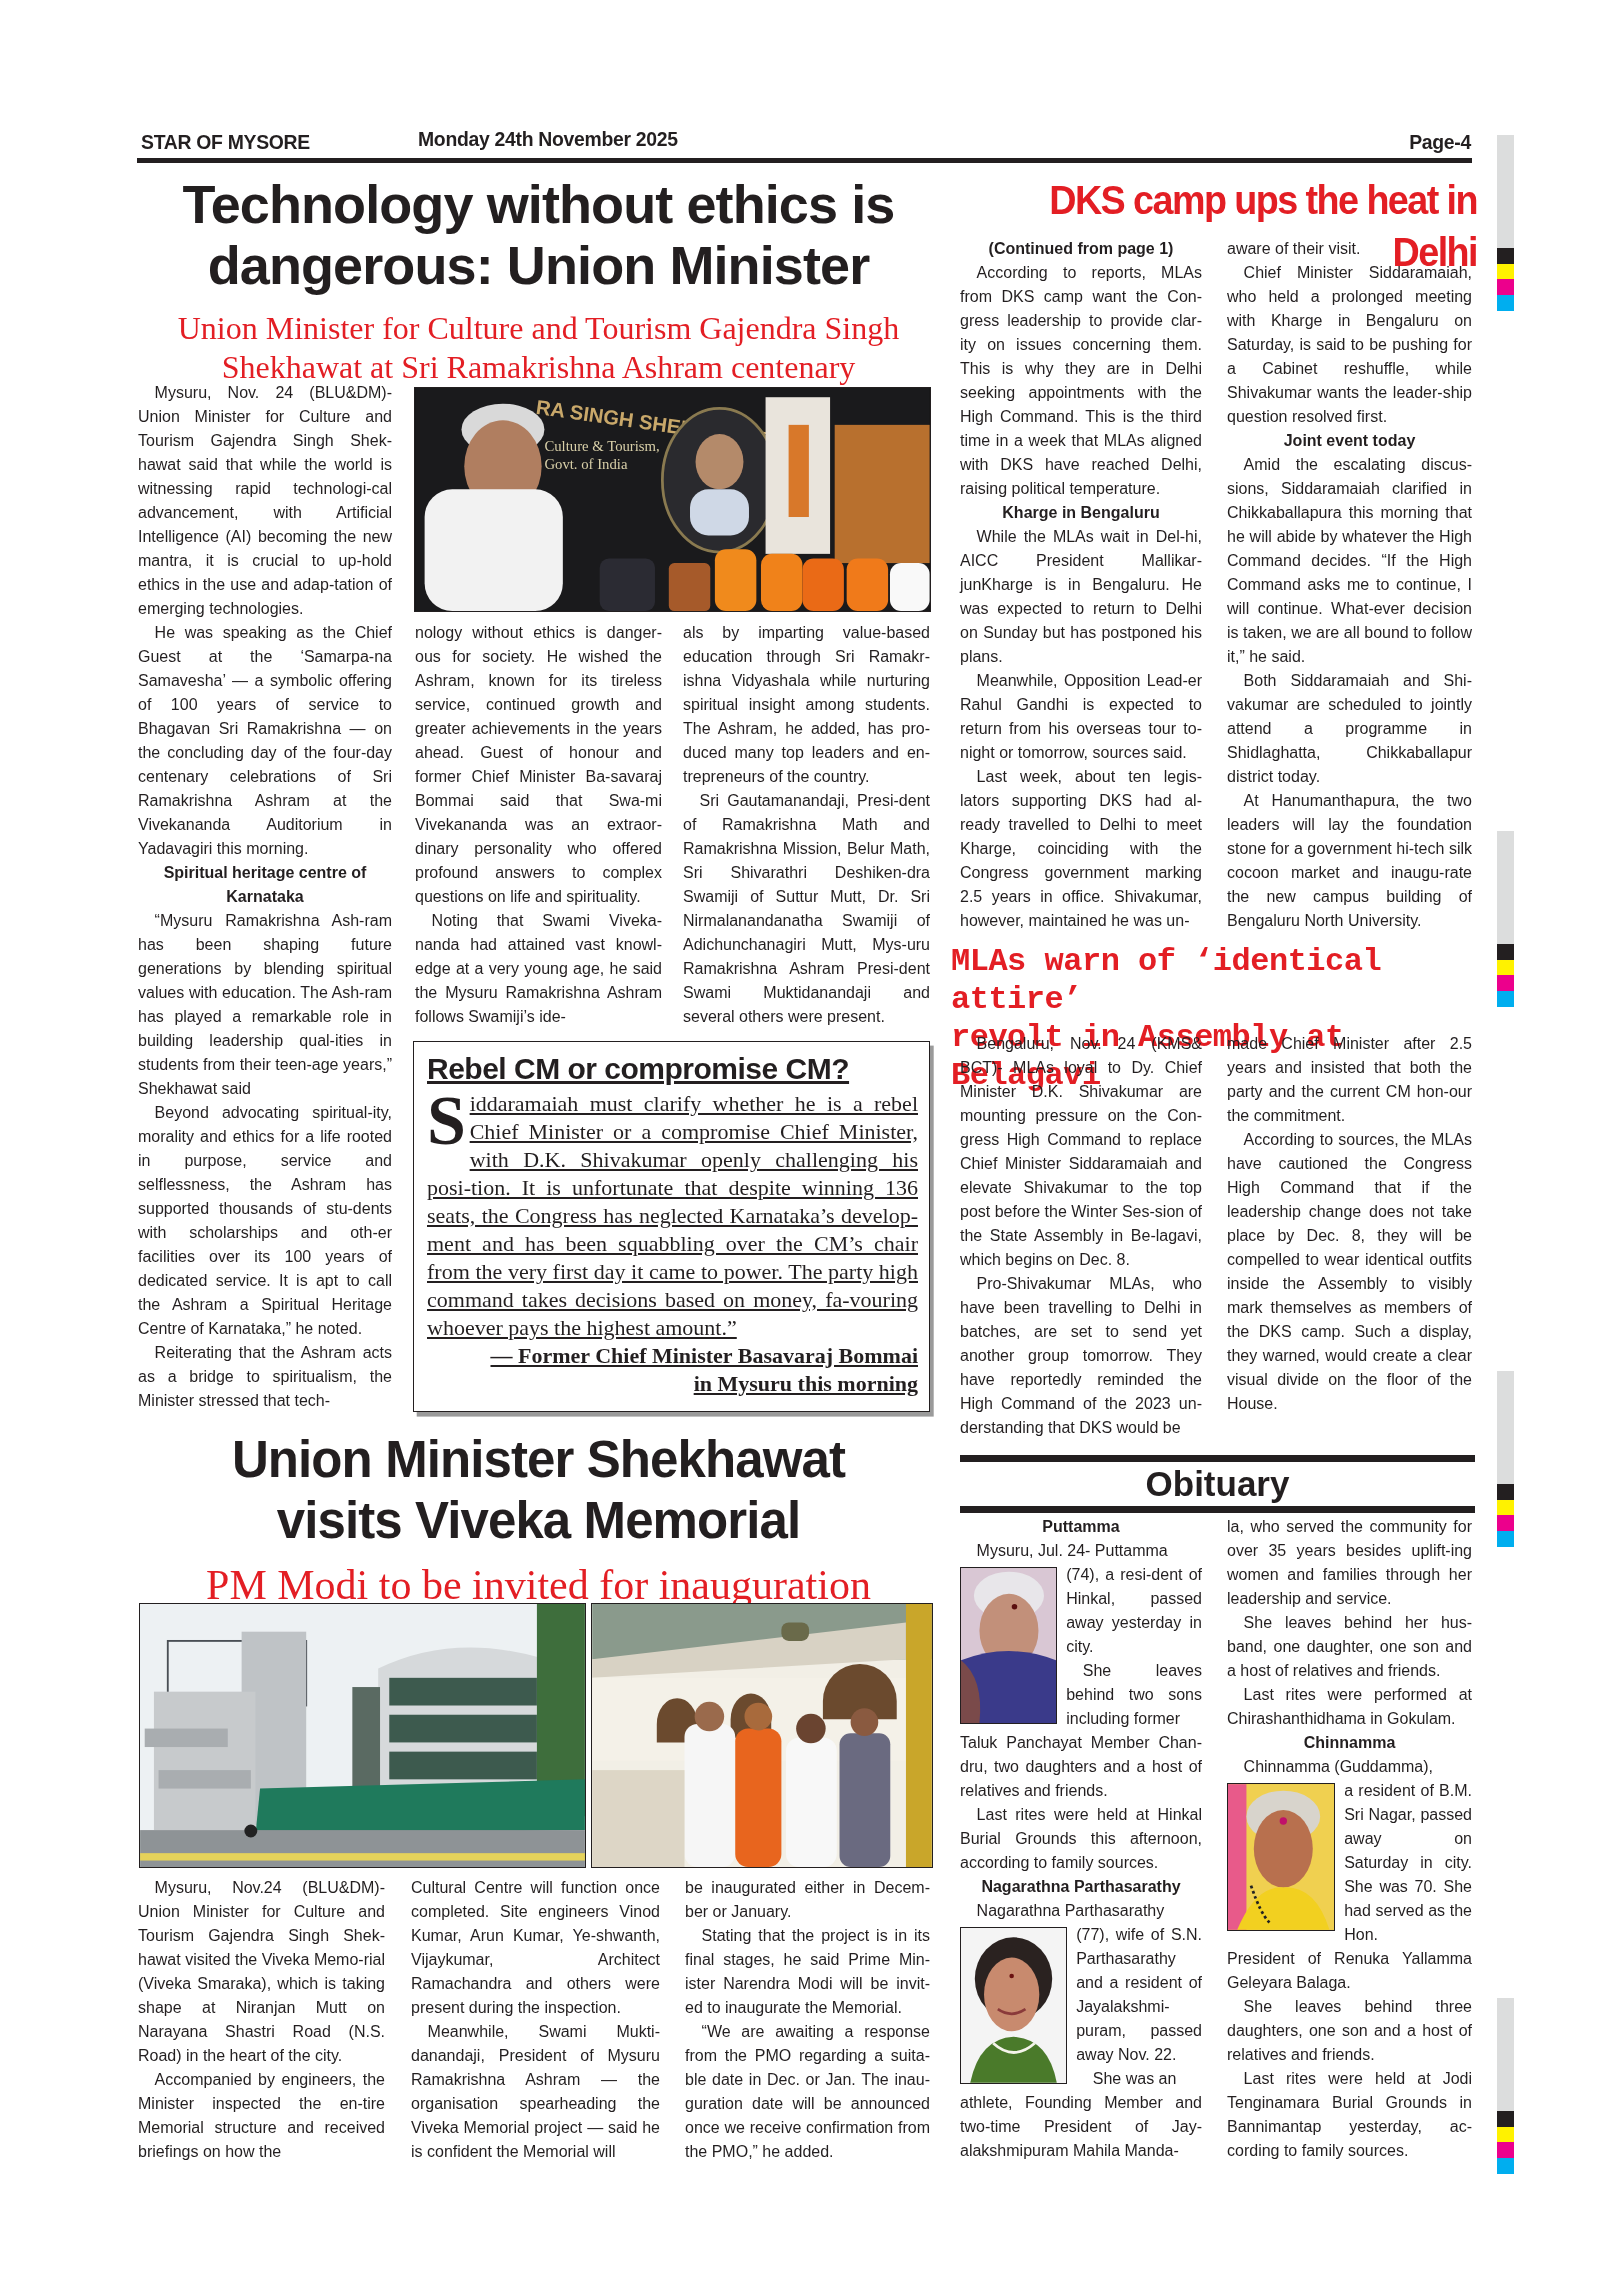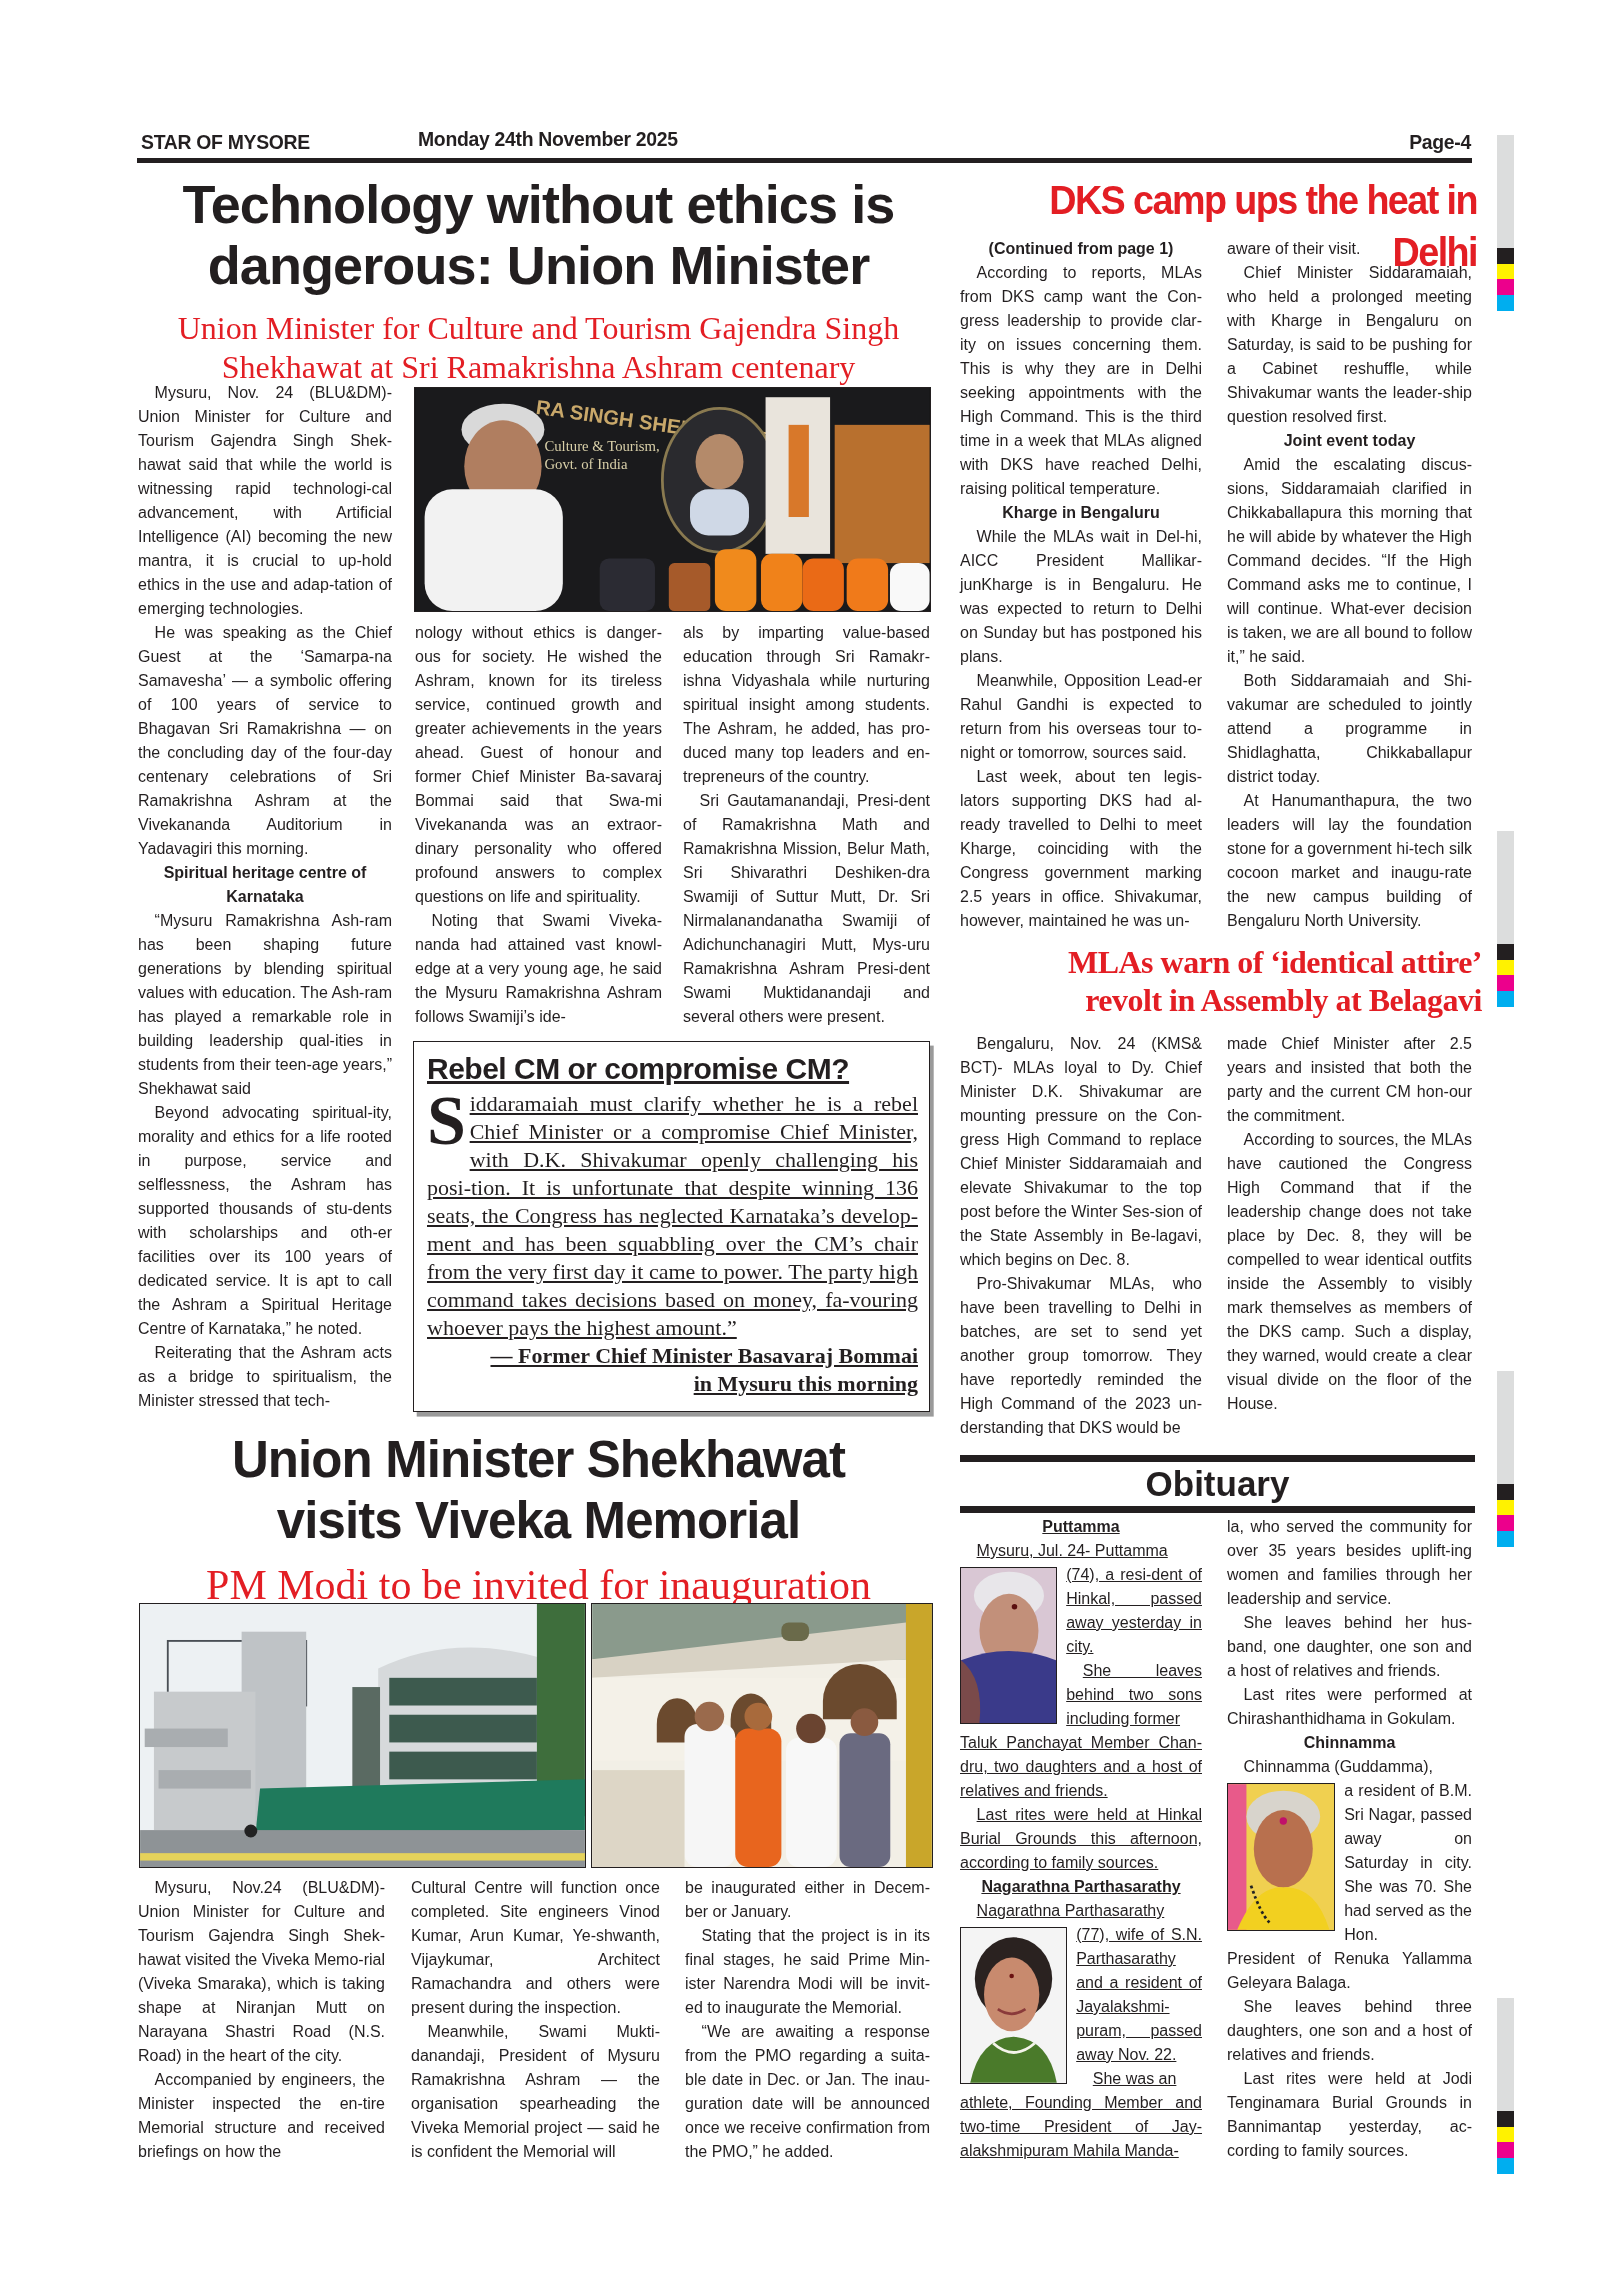--- a/index.html
+++ b/index.html
@@ -2,21 +2,21 @@
 <html style="font-size:14.8px"><head>
 <meta charset="utf-8">
 <style>
   html, body { margin:0; padding:0; background:#ffffff; }
   body { width:1619px; height:2289px; position:relative; overflow:hidden; font-family:"Liberation Sans", sans-serif; color:#231f20; }
   .abs { position:absolute; }
   .hdr { font-family:"Liberation Sans", sans-serif; font-weight:bold; font-size:19.4px; letter-spacing:-0.3px; }
   .rule { position:absolute; background:#231f20; }
   .h-black { font-family:"Liberation Sans", sans-serif; font-weight:bold; color:#231f20; text-align:center; letter-spacing:-0.9px; }
   .h-red-serif { font-family:"Liberation Serif", serif; color:#e31e24; text-align:center;margin-top:12px; }
-  .h-red-sans { font-family:Liberation Serif, serif; font-weight:bold; color:#e31e24; text-align:right; }
+  .h-red-sans { font-family:Liberation Mono, monospace; font-weight:bold; color:#e31e24; text-align:left; }
   .col { position:absolute; font-size:16px; line-height:24px; text-align:justify; hyphens:manual; }
   .col p { margin:0; text-indent:16.6px; }
   .col p.noindent { text-indent:0; }
   .col .sub { font-weight:bold; text-align:center; text-indent:0; margin:0; }
   .photo { position:absolute; border:1.8px solid #231f20; overflow:hidden; }
   .box { position:absolute; border:1.8px solid #231f20; box-shadow:3.7px 4.6px 0 #9a9a9a; background:#fff; padding:9.2px 11px 7.4px 13px; box-sizing:border-box;text-decoration:underline; }
   .box-title { font-family:"Liberation Sans", sans-serif; font-weight:bold; font-size:30px; line-height:35px; letter-spacing:-0.5px; margin:0 0 3.7px 0; }
   .box-body { font-family:"Liberation Serif", serif; font-size:22px; line-height:28px; text-align:justify; margin:0; }
   .dropcap { float:left; font-family:"Liberation Serif", serif; font-weight:bold; font-size:70px; line-height:54px; margin:3.7px 3.7px 0 0; }
   .box-credit { font-family:"Liberation Serif", serif; font-weight:bold; font-size:22px; line-height:28px; text-align:right; margin:0; }
@@ -218,21 +218,21 @@
 </div>
 <div class="col" style="left:1227px;top:1032px;width:245px;">
   <p class="noindent">made Chief Minister after 2.5 years and insisted that both the party and the current CM hon-our the commitment.</p>
   <p>According to sources, the MLAs have cautioned the Congress High Command that if the leadership change does not take place by Dec. 8, they will be compelled to wear identical outfits inside the Assembly to visibly mark themselves as members of the DKS camp. Such a display, they warned, would create a clear visual divide on the floor of the House.</p>
 </div>
 
 <div class="rule" style="left:960px;top:1455px;width:515px;height:7.4px;"></div>
 <div class="abs" style="left:960px;top:1463px;width:515px;text-align:center;font-family:'Liberation Sans',sans-serif;font-weight:bold;font-size:35px;line-height:42px;">Obituary</div>
 <div class="rule" style="left:960px;top:1506px;width:515px;height:7.4px;"></div>
 
-<div class="col" style="left:960px;top:1515px;width:242px;text-decoration:underline;">
+<div class="col" style="left:960px;top:1515px;width:242px;">
   <p class="sub">Puttamma</p>
   <p>Mysuru, Jul. 24- Puttamma</p>
   <div class="obit-photo" style="width:95px;height:155px;background:#8a7070;">
     <svg width="95" height="155" viewBox="0 0 103 168">
       <rect width="103" height="168" fill="#d9c7d4"></rect>
       <ellipse cx="52" cy="30" rx="38" ry="26" fill="#e8e6ea"></ellipse>
       <ellipse cx="52" cy="68" rx="32" ry="40" fill="#c2907a"></ellipse>
       <circle cx="58" cy="42" r="3" fill="#5a1010"></circle>
       <path d="M0 100 Q52 80 103 100 L103 168 L0 168 Z" fill="#3a3a8a"></path>
       <path d="M0 100 Q25 120 20 168 L0 168 Z" fill="#7a4a4a"></path>

